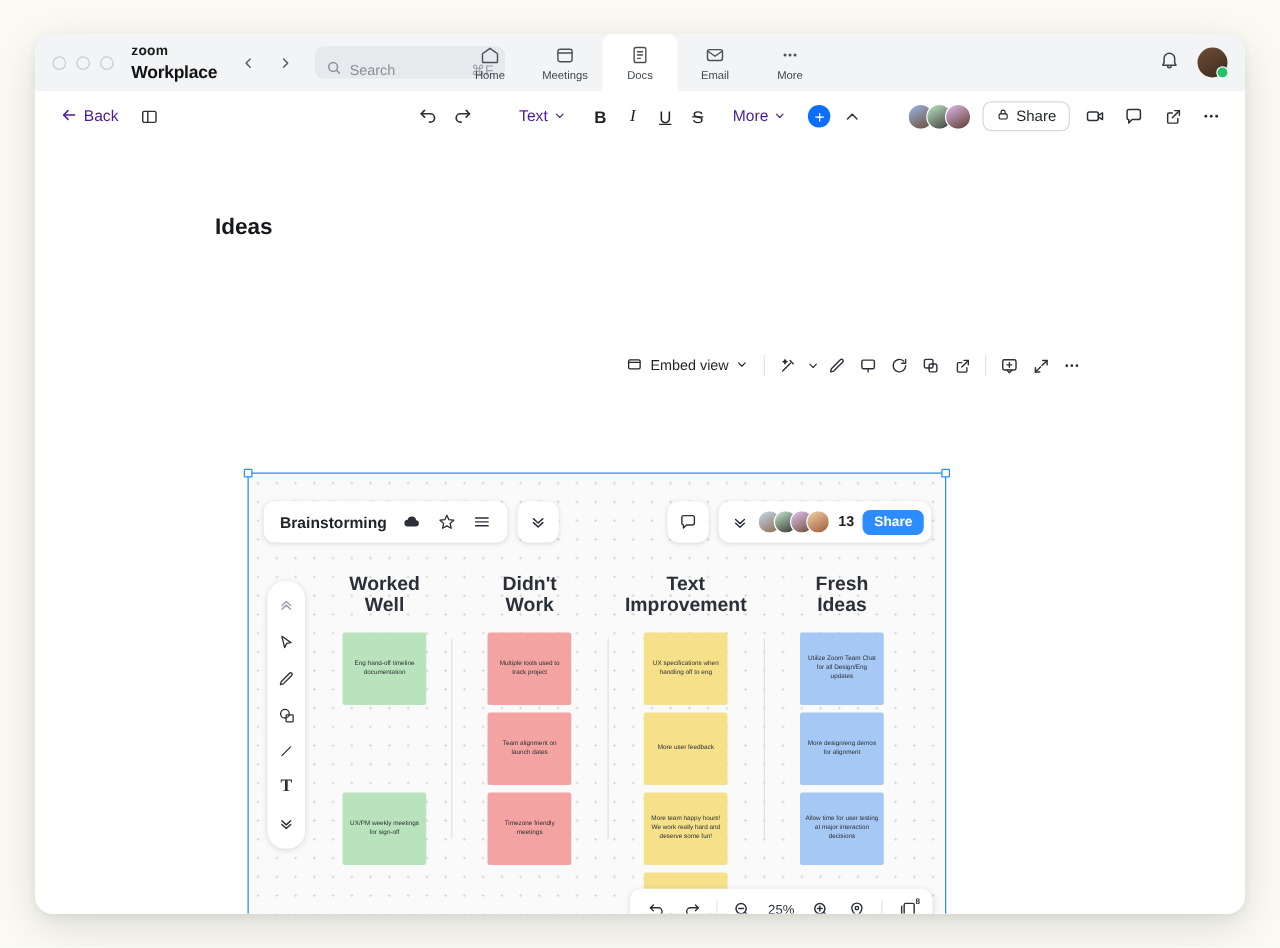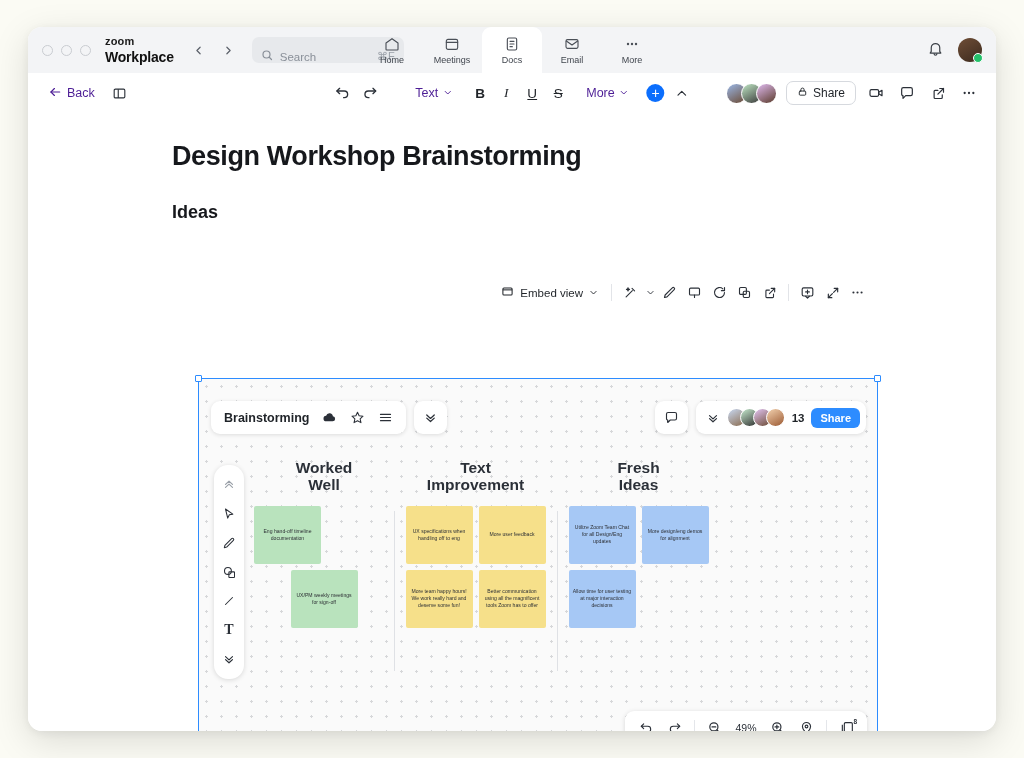--- a/index.html
+++ b/index.html
@@ -158,21 +158,21 @@
   .et-sep { width: 1px; height: 17px; background: #e2e4e8; margin: 0 5px; }
   .et-ico {
     width: 23px; height: 23px; border-radius: 5px;
     display: flex; align-items: center; justify-content: center;
     color: #2b3038; cursor: pointer;
   }
 
   
   .wb-wrap {
     position: absolute; left: 170px; top: 265px;
-    width: 680px; height: 380px;
+    width: 559px; height: 380px;
     border: 1.5px solid #2d8cff;
     background: #fafafa;
     background-image: radial-gradient(circle, #d6d7d9 1.1px, transparent 1.1px);
     background-size: 15px 15px;
   }
   .wb-handle {
     position: absolute; width: 7px; height: 7px; background: #fff;
     border: 1.5px solid #2d8cff; border-radius: 1px;
   }
   .wb-handle.tl { left: -4px; top: -4px; }
@@ -459,21 +459,20 @@
             <circle cx="5.5" cy="12" r="1.7"></circle>
             <circle cx="12" cy="12" r="1.7"></circle>
             <circle cx="18.5" cy="12" r="1.7"></circle>
           </svg>
       </span>
     </div>
   </div>
 
   <div class="docbody">
     <div class="doc-inner">
-      <div class="doc-title">Design Workshop Brainstorming</div>
       <div class="doc-h2">Ideas</div>
     </div>
 
     <div class="embed-tools">
       <div class="et-chip">
         <span>
           <svg width="13" height="13" viewBox="0 0 24 24" fill="none" stroke="currentColor" stroke-width="1.9" stroke-linejoin="round">
               <rect x="3.5" y="5.5" width="17" height="13" rx="2"></rect>
               <line x1="3.5" y1="9" x2="20.5" y2="9"></line>
             </svg>
@@ -654,20 +653,31 @@
           <div class="col-head">Worked
 Well</div>
           <div class="col-notes">
             <div class="note" style="background:#b9e3bd;">Eng hand-off timeline documentation</div>
             <div class="note" style="background:#b9e3bd;visibility:hidden;"></div>
             <div class="note" style="background:#b9e3bd;">UX/PM weekly meetings for sign-off</div>
           </div>
           <div class="col-div"></div>
         </div>
 
+        <div class="wb-col" style="width:163px;">
+          <div class="col-head">Didn't
+Work</div>
+          <div class="col-notes">
+            <div class="note" style="background:#f4a3a3;">Multiple tools used to track project</div>
+            <div class="note" style="background:#f4a3a3;">Team alignment on launch dates</div>
+            <div class="note" style="background:#f4a3a3;">Timezone friendly meetings</div>
+            <div class="note" style="visibility:hidden;"></div>
+          </div>
+          <div class="col-div"></div>
+        </div>
 
         <div class="wb-col" style="width:163px;">
           <div class="col-head">Text
 Improvement</div>
           <div class="col-notes">
             <div class="note" style="background:#f6e08a;">UX specifications when handling off to eng</div>
             <div class="note" style="background:#f6e08a;">More user feedback</div>
             <div class="note" style="background:#f6e08a;">More team happy hours! We work really hard and deserve some fun!</div>
             <div class="note" style="background:#f6e08a;">Better communication using all the magnificent tools Zoom has to offer</div>
           </div>
@@ -700,21 +710,21 @@
             </svg>
         </span>
         <span class="zb-sep"></span>
         <span class="zb-btn">
           <svg width="15" height="15" viewBox="0 0 24 24" fill="none" stroke="currentColor" stroke-width="1.9" stroke-linecap="round">
               <circle cx="11" cy="11" r="6.5"></circle>
               <line x1="16" y1="16" x2="20.5" y2="20.5"></line>
               <line x1="8" y1="11" x2="14" y2="11"></line>
             </svg>
         </span>
-        <span class="zb-pct">49%</span>
+        <span class="zb-pct">25%</span>
         <span class="zb-btn">
           <svg width="15" height="15" viewBox="0 0 24 24" fill="none" stroke="currentColor" stroke-width="1.9" stroke-linecap="round">
               <circle cx="11" cy="11" r="6.5"></circle>
               <line x1="16" y1="16" x2="20.5" y2="20.5"></line>
               <line x1="8" y1="11" x2="14" y2="11"></line>
               <line x1="11" y1="8" x2="11" y2="14"></line>
             </svg>
         </span>
         <span class="zb-btn">
           <svg width="15" height="15" viewBox="0 0 24 24" fill="none" stroke="currentColor" stroke-width="1.8" stroke-linejoin="round">

